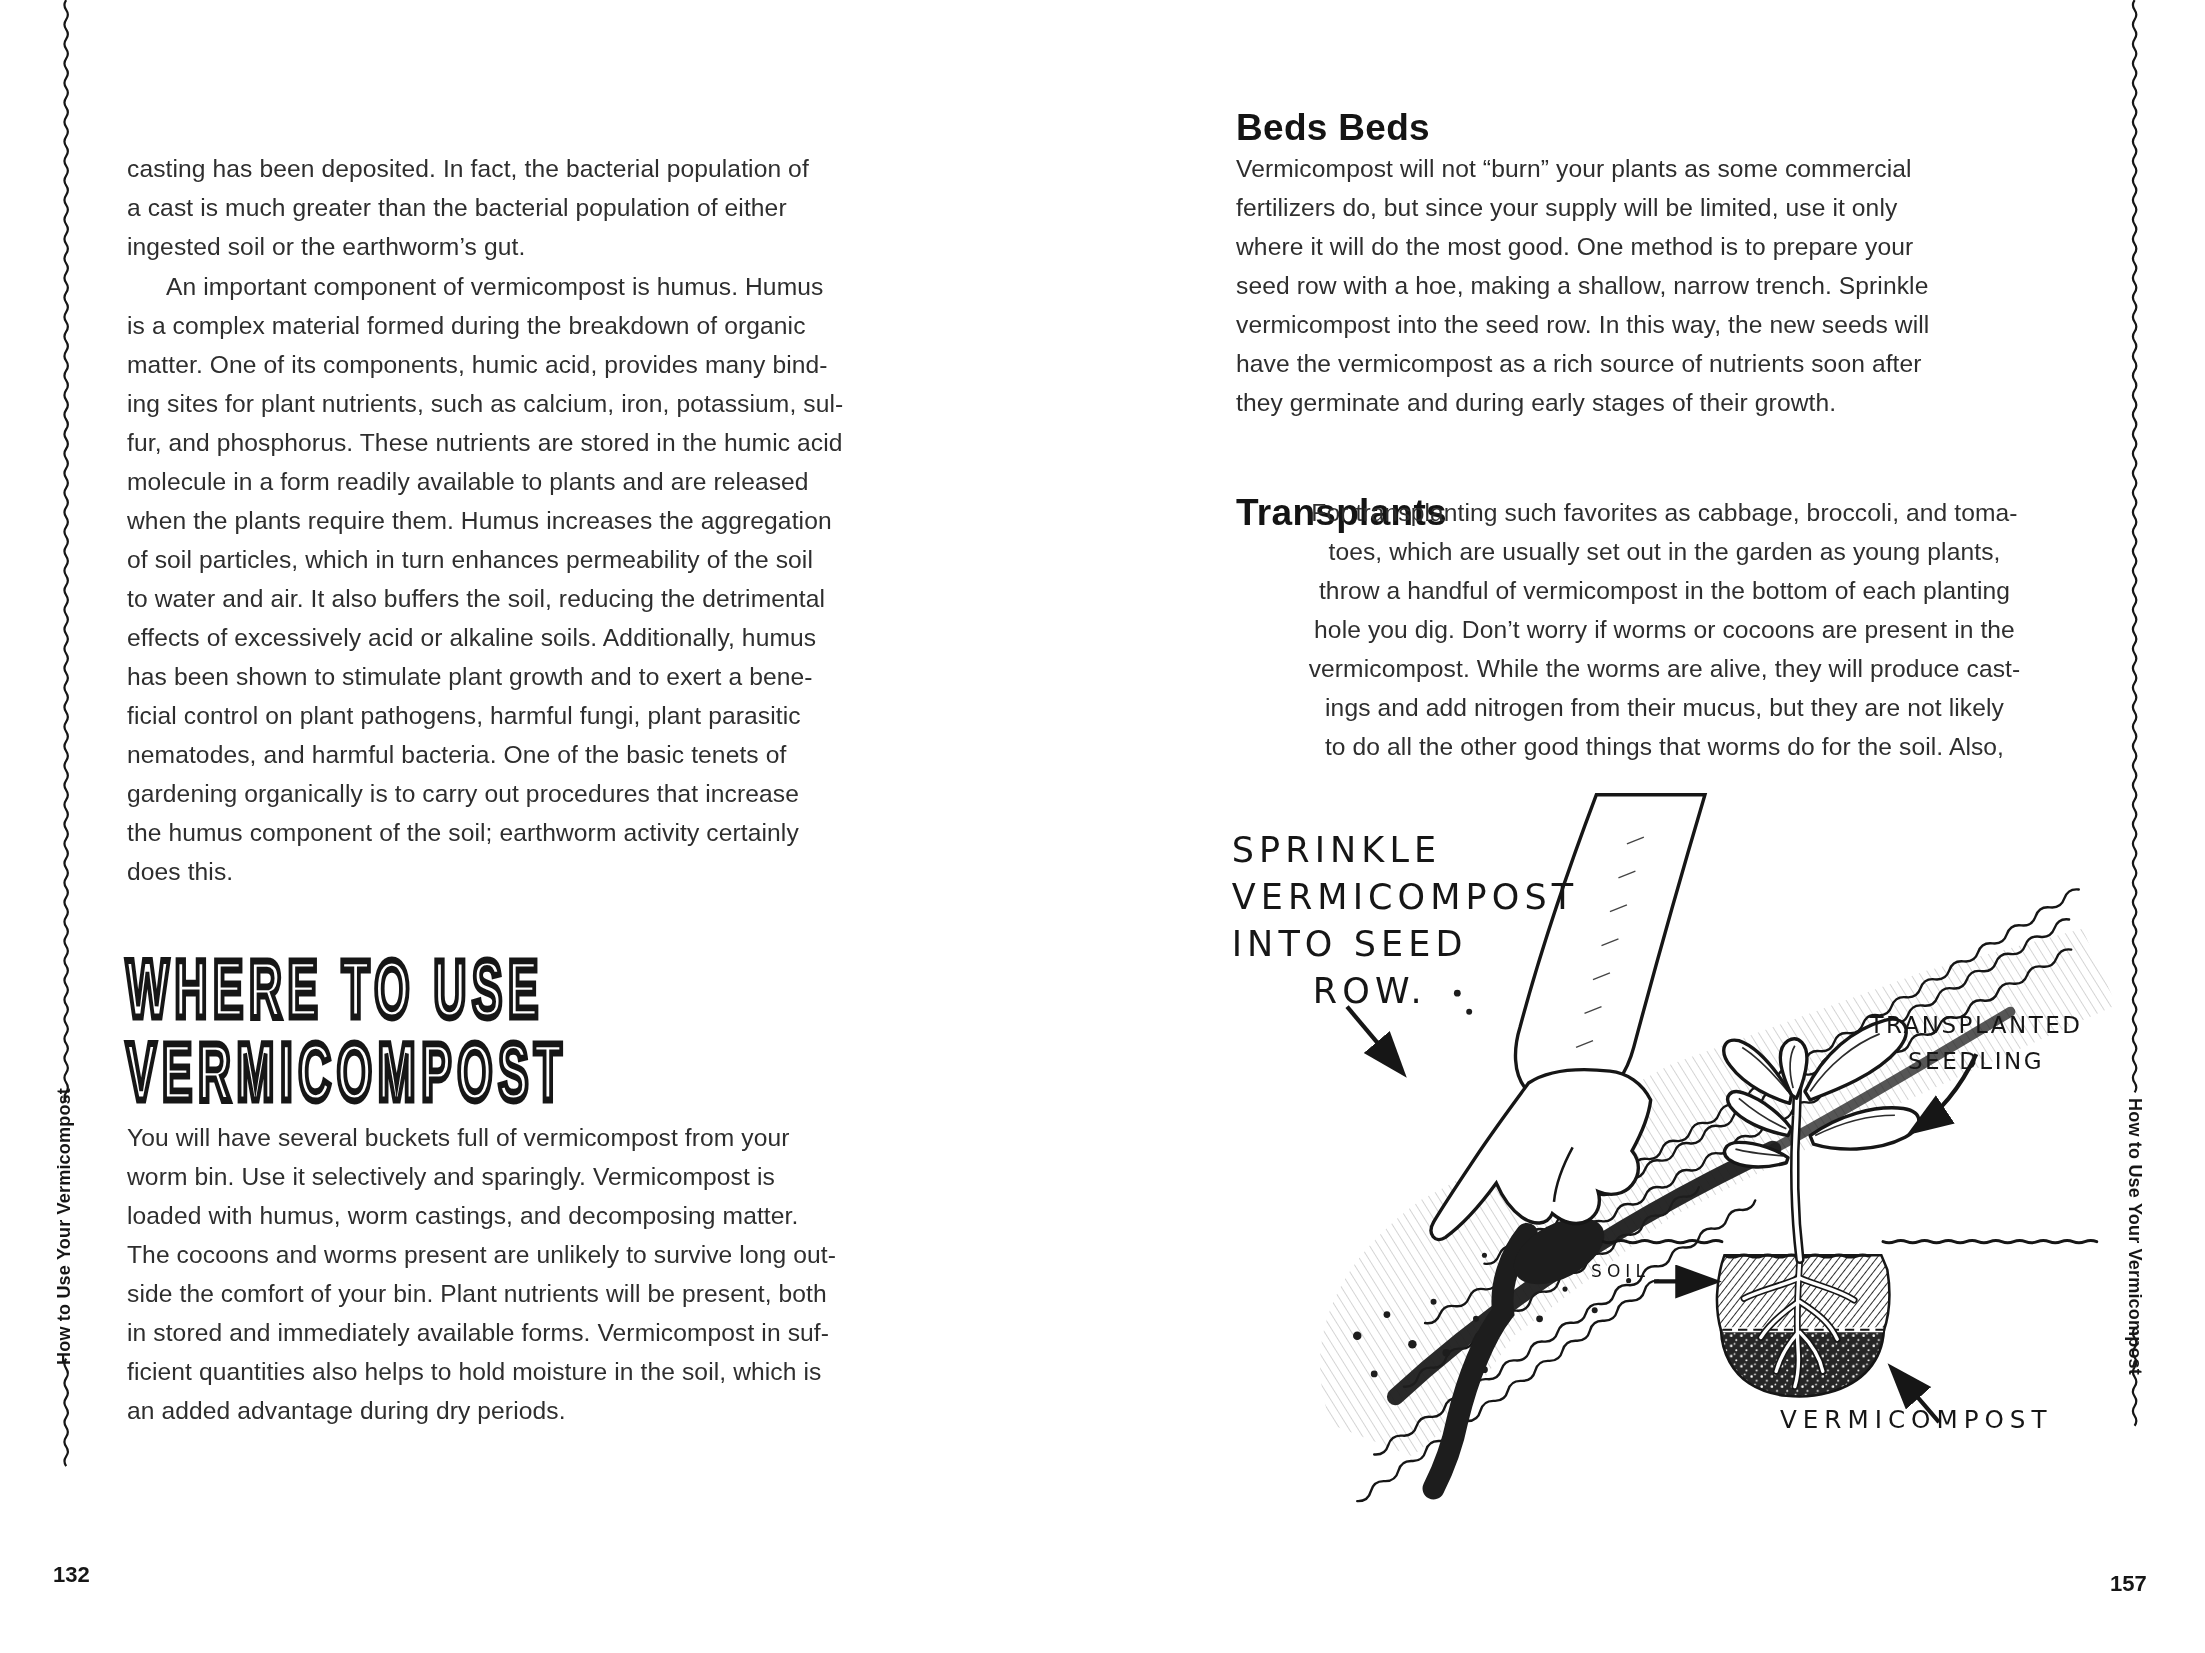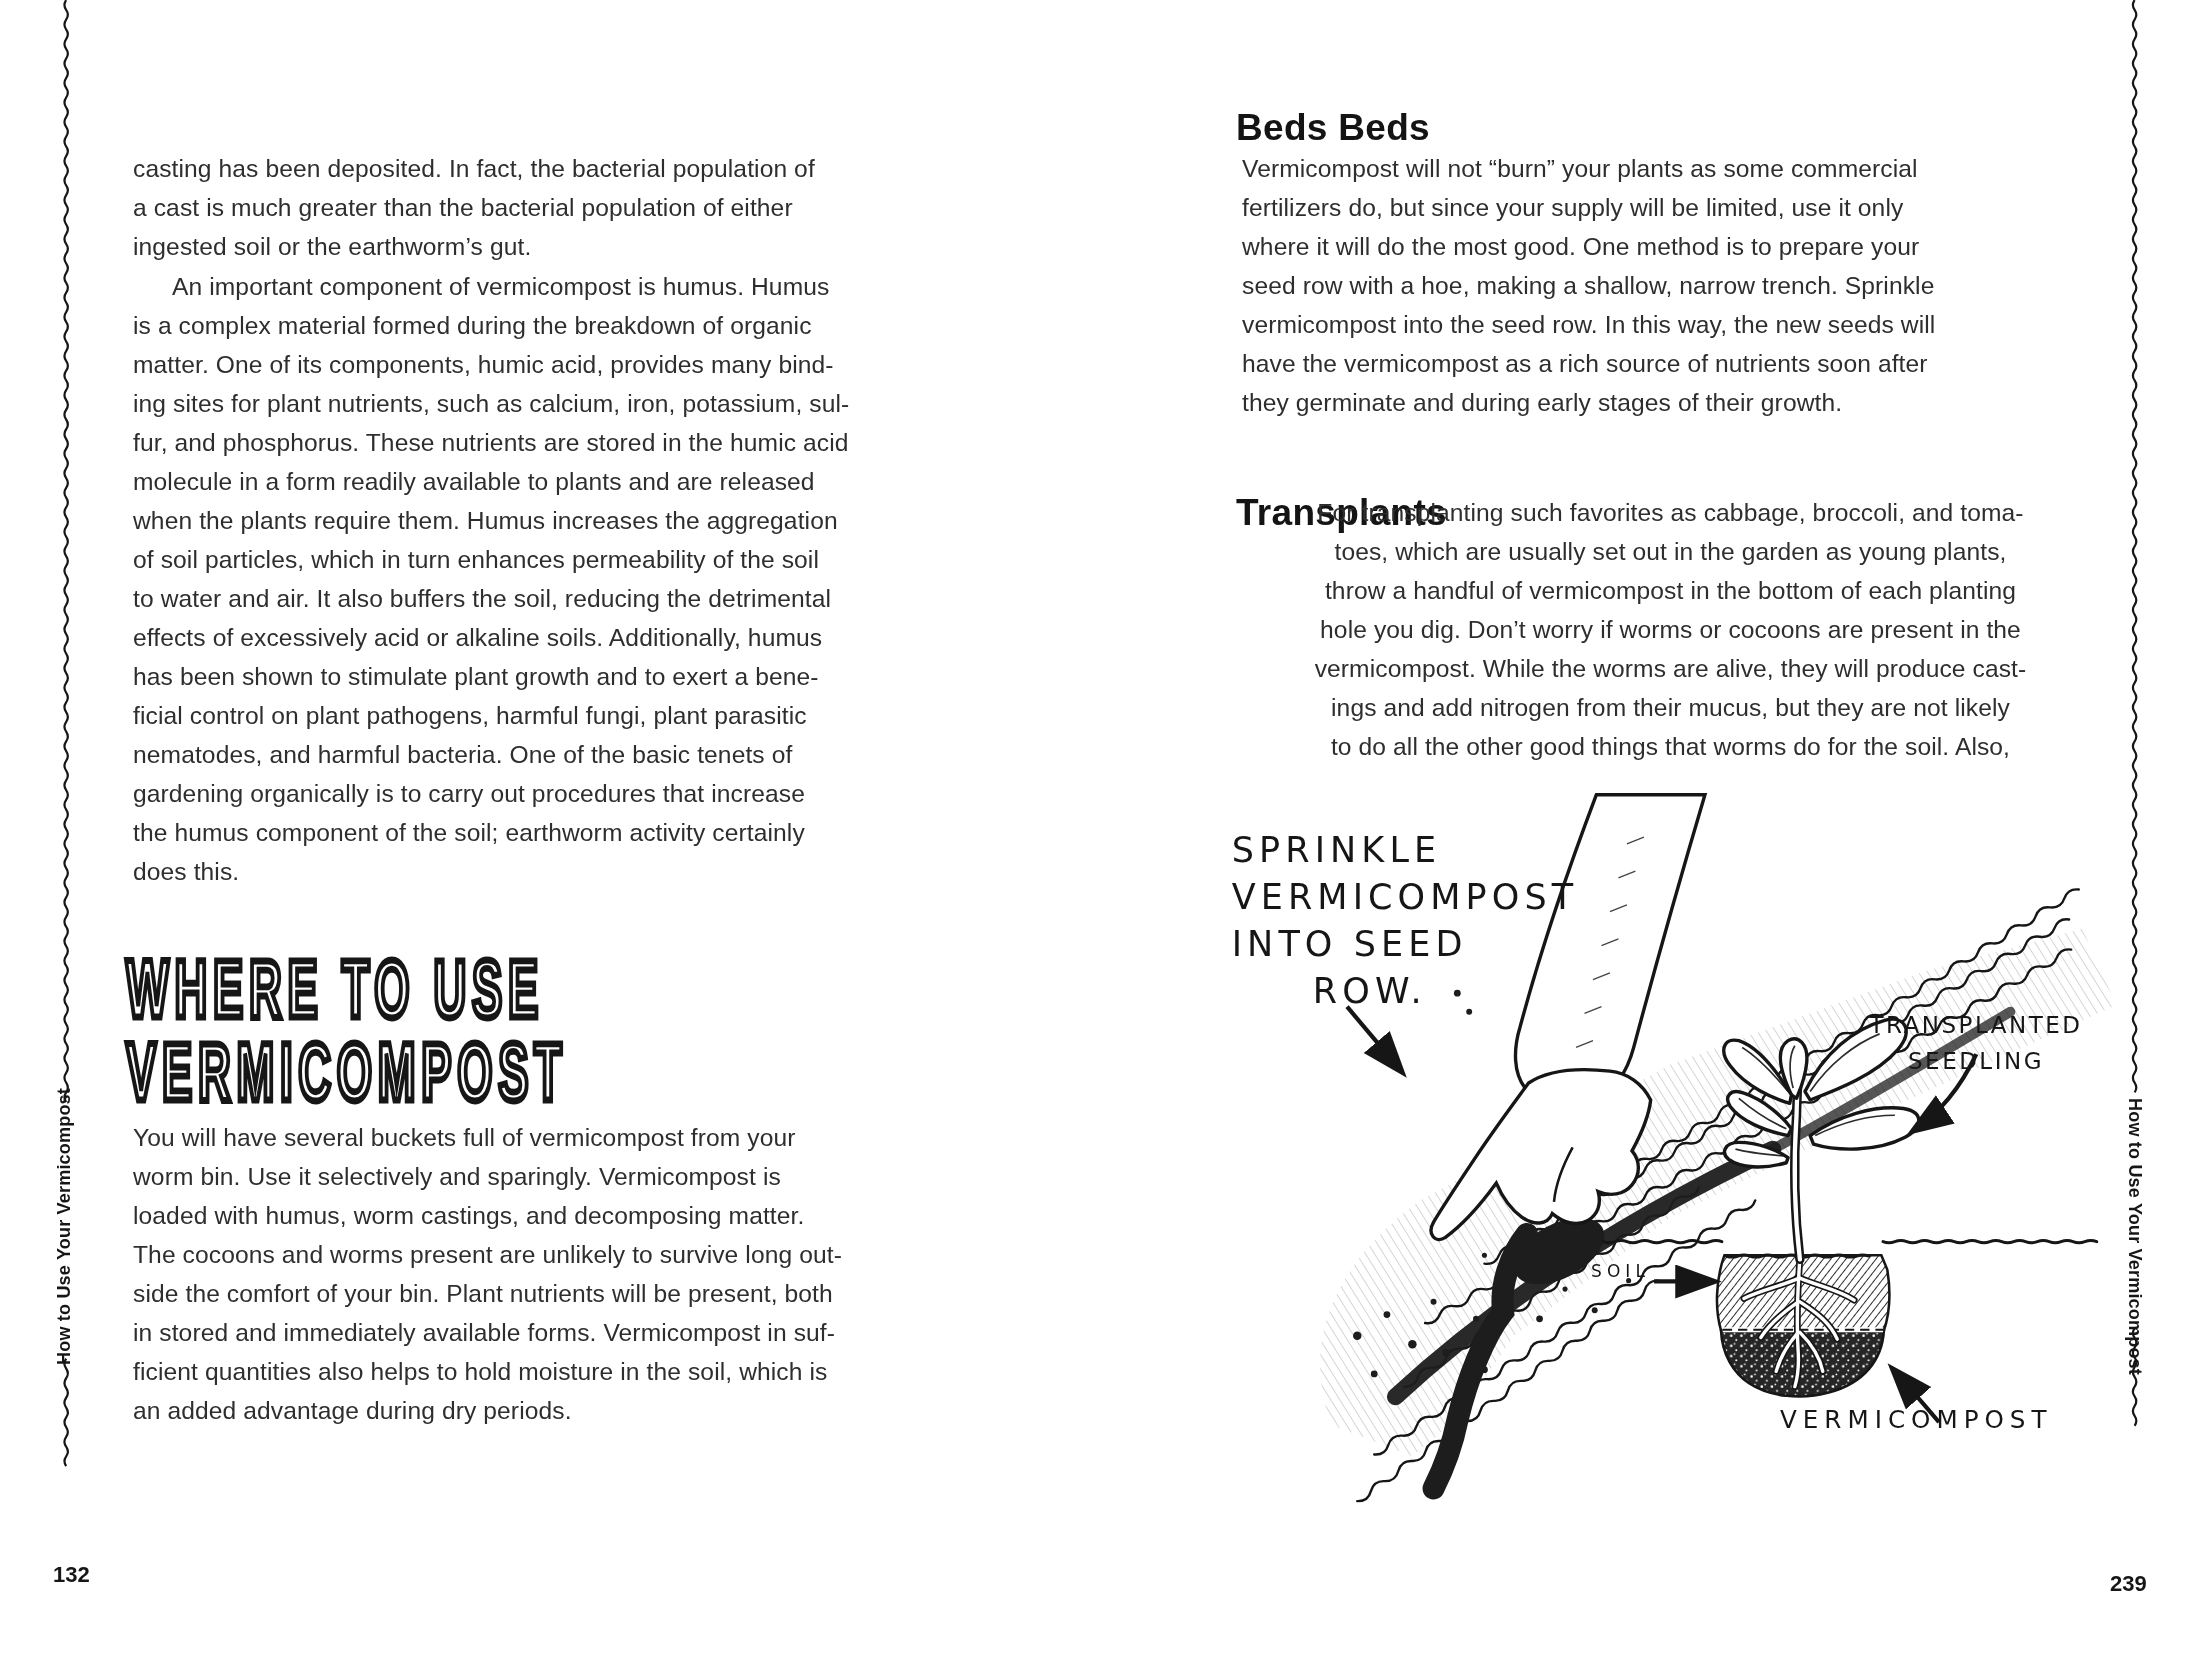--- a/index.html
+++ b/index.html
@@ -1,19 +1,19 @@
 <!DOCTYPE html>
 <html style="font-size:13.6px"><head>
 <meta charset="utf-8">
 <style>
   html,body{margin:0;padding:0;background:#e8e8e8;}
   #page{position:relative;width:2205px;height:1654px;background:#ffffff;overflow:hidden;
         font-family:"Liberation Sans",sans-serif;color:#2d2d2d;}
   .body-text{position:absolute;font:400 24.6px/39px "Liberation Sans",sans-serif;
-             letter-spacing:0.1px;color:#2e2e2e;white-space:pre-line;width:857px;margin-left:6px;}
+             letter-spacing:0.1px;color:#2e2e2e;white-space:pre-line;width:857px;}
   .indent-first{text-indent:39px;}
   .sub-heading{position:absolute;font:700 37px/42px "Liberation Sans",sans-serif;
                color:#141414;letter-spacing:0.3px;}
   .display-heading{position:absolute;left:126px;top:948px;}
   .display-line{font:700 81px/83px "Liberation Sans",sans-serif;letter-spacing:10.2px;
                 white-space:nowrap;transform:scaleX(.56);transform-origin:0 0;color:#161616;}
   @supports (-webkit-text-stroke: 2px #000){
     .display-line{color:#fff;-webkit-text-stroke:6.8px #161616;}
   }
   .sidebar-vert{position:absolute;font:700 18px "Liberation Sans",sans-serif;color:#161616;
@@ -233,21 +233,21 @@
 INTO SEED
      ROW.</div>
       <div class="hand-label" id="label-transplanted">TRANSPLANTED
 SEEDLING</div>
       <div class="hand-label" id="label-soil">SOIL</div>
       <div class="hand-label" id="label-vermicompost">VERMICOMPOST</div>
     </div>
 
     <div class="sidebar-vert sidebar-right">How to Use Your Vermicompost</div>
 
-    <div class="page-number" id="pn-right">239</div>
+    <div class="page-number" id="pn-right">157</div>
   </div>
 
   <svg id="edge-decor" width="2205" height="1654" viewBox="0 0 2600 1950">
     <g id="wave-left" stroke="#161616" stroke-width="2.6" fill="none">
         <path d="M78,0 Q74.0,5.8 78.0,11.5 Q82.0,17.3 78.0,23.0 Q74.0,28.8 78.0,34.5 Q82.0,40.3 78.0,46.0 Q74.0,51.8 78.0,57.5 Q82.0,63.3 78.0,69.0 Q74.0,74.8 78.0,80.5 Q82.0,86.3 78.0,92.0 Q74.0,97.8 78.0,103.5 Q82.0,109.3 78.0,115.0 Q74.0,120.8 78.0,126.5 Q82.0,132.3 78.0,138.0 Q74.0,143.8 78.0,149.5 Q82.0,155.3 78.0,161.0 Q74.0,166.8 78.0,172.5 Q82.0,178.3 78.0,184.0 Q74.0,189.8 78.0,195.5 Q82.0,201.3 78.0,207.0 Q74.0,212.8 78.0,218.5 Q82.0,224.3 78.0,230.0 Q74.0,235.8 78.0,241.5 Q82.0,247.3 78.0,253.0 Q74.0,258.8 78.0,264.5 Q82.0,270.3 78.0,276.0 Q74.0,281.8 78.0,287.5 Q82.0,293.3 78.0,299.0 Q74.0,304.8 78.0,310.5 Q82.0,316.3 78.0,322.0 Q74.0,327.8 78.0,333.5 Q82.0,339.3 78.0,345.0 Q74.0,350.8 78.0,356.5 Q82.0,362.3 78.0,368.0 Q74.0,373.8 78.0,379.5 Q82.0,385.3 78.0,391.0 Q74.0,396.8 78.0,402.5 Q82.0,408.3 78.0,414.0 Q74.0,419.8 78.0,425.5 Q82.0,431.3 78.0,437.0 Q74.0,442.8 78.0,448.5 Q82.0,454.3 78.0,460.0 Q74.0,465.8 78.0,471.5 Q82.0,477.3 78.0,483.0 Q74.0,488.8 78.0,494.5 Q82.0,500.3 78.0,506.0 Q74.0,511.8 78.0,517.5 Q82.0,523.3 78.0,529.0 Q74.0,534.8 78.0,540.5 Q82.0,546.3 78.0,552.0 Q74.0,557.8 78.0,563.5 Q82.0,569.3 78.0,575.0 Q74.0,580.8 78.0,586.5 Q82.0,592.3 78.0,598.0 Q74.0,603.8 78.0,609.5 Q82.0,615.3 78.0,621.0 Q74.0,626.8 78.0,632.5 Q82.0,638.3 78.0,644.0 Q74.0,649.8 78.0,655.5 Q82.0,661.3 78.0,667.0 Q74.0,672.8 78.0,678.5 Q82.0,684.3 78.0,690.0 Q74.0,695.8 78.0,701.5 Q82.0,707.3 78.0,713.0 Q74.0,718.8 78.0,724.5 Q82.0,730.3 78.0,736.0 Q74.0,741.8 78.0,747.5 Q82.0,753.3 78.0,759.0 Q74.0,764.8 78.0,770.5 Q82.0,776.3 78.0,782.0 Q74.0,787.8 78.0,793.5 Q82.0,799.3 78.0,805.0 Q74.0,810.8 78.0,816.5 Q82.0,822.3 78.0,828.0 Q74.0,833.8 78.0,839.5 Q82.0,845.3 78.0,851.0 Q74.0,856.8 78.0,862.5 Q82.0,868.3 78.0,874.0 Q74.0,879.8 78.0,885.5 Q82.0,891.3 78.0,897.0 Q74.0,902.8 78.0,908.5 Q82.0,914.3 78.0,920.0 Q74.0,925.8 78.0,931.5 Q82.0,937.3 78.0,943.0 Q74.0,948.8 78.0,954.5 Q82.0,960.3 78.0,966.0 Q74.0,971.8 78.0,977.5 Q82.0,983.3 78.0,989.0 Q74.0,994.8 78.0,1000.5 Q82.0,1006.3 78.0,1012.0 Q74.0,1017.8 78.0,1023.5 Q82.0,1029.3 78.0,1035.0 Q74.0,1040.8 78.0,1046.5 Q82.0,1052.3 78.0,1058.0 Q74.0,1063.8 78.0,1069.5 Q82.0,1075.3 78.0,1081.0 Q74.0,1086.8 78.0,1092.5 Q82.0,1098.3 78.0,1104.0 Q74.0,1109.8 78.0,1115.5 Q82.0,1121.3 78.0,1127.0 Q74.0,1132.8 78.0,1138.5 Q82.0,1144.3 78.0,1150.0 Q74.0,1155.8 78.0,1161.5 Q82.0,1167.3 78.0,1173.0 Q74.0,1178.8 78.0,1184.5 Q82.0,1190.3 78.0,1196.0 Q74.0,1201.8 78.0,1207.5 Q82.0,1213.3 78.0,1219.0 Q74.0,1224.8 78.0,1230.5 Q82.0,1236.3 78.0,1242.0 Q74.0,1247.8 78.0,1253.5 Q82.0,1259.3 78.0,1265.0 Q74.0,1270.8 78.0,1276.5 Q82.0,1282.3 78.0,1288.0 Q74.0,1293.8 78.0,1299.5"></path>
         <path d="M78,1602 Q74.0,1607.8 78.0,1613.5 Q82.0,1619.3 78.0,1625.0 Q74.0,1630.8 78.0,1636.5 Q82.0,1642.3 78.0,1648.0 Q74.0,1653.8 78.0,1659.5 Q82.0,1665.3 78.0,1671.0 Q74.0,1676.8 78.0,1682.5 Q82.0,1688.3 78.0,1694.0 Q74.0,1699.8 78.0,1705.5 Q82.0,1711.3 78.0,1717.0 Q74.0,1722.8 78.0,1728.5"></path>
       </g>
     <g id="wave-right" stroke="#161616" stroke-width="2.6" fill="none">
         <path d="M2517,0 Q2513.0,5.8 2517.0,11.5 Q2521.0,17.3 2517.0,23.0 Q2513.0,28.8 2517.0,34.5 Q2521.0,40.3 2517.0,46.0 Q2513.0,51.8 2517.0,57.5 Q2521.0,63.3 2517.0,69.0 Q2513.0,74.8 2517.0,80.5 Q2521.0,86.3 2517.0,92.0 Q2513.0,97.8 2517.0,103.5 Q2521.0,109.3 2517.0,115.0 Q2513.0,120.8 2517.0,126.5 Q2521.0,132.3 2517.0,138.0 Q2513.0,143.8 2517.0,149.5 Q2521.0,155.3 2517.0,161.0 Q2513.0,166.8 2517.0,172.5 Q2521.0,178.3 2517.0,184.0 Q2513.0,189.8 2517.0,195.5 Q2521.0,201.3 2517.0,207.0 Q2513.0,212.8 2517.0,218.5 Q2521.0,224.3 2517.0,230.0 Q2513.0,235.8 2517.0,241.5 Q2521.0,247.3 2517.0,253.0 Q2513.0,258.8 2517.0,264.5 Q2521.0,270.3 2517.0,276.0 Q2513.0,281.8 2517.0,287.5 Q2521.0,293.3 2517.0,299.0 Q2513.0,304.8 2517.0,310.5 Q2521.0,316.3 2517.0,322.0 Q2513.0,327.8 2517.0,333.5 Q2521.0,339.3 2517.0,345.0 Q2513.0,350.8 2517.0,356.5 Q2521.0,362.3 2517.0,368.0 Q2513.0,373.8 2517.0,379.5 Q2521.0,385.3 2517.0,391.0 Q2513.0,396.8 2517.0,402.5 Q2521.0,408.3 2517.0,414.0 Q2513.0,419.8 2517.0,425.5 Q2521.0,431.3 2517.0,437.0 Q2513.0,442.8 2517.0,448.5 Q2521.0,454.3 2517.0,460.0 Q2513.0,465.8 2517.0,471.5 Q2521.0,477.3 2517.0,483.0 Q2513.0,488.8 2517.0,494.5 Q2521.0,500.3 2517.0,506.0 Q2513.0,511.8 2517.0,517.5 Q2521.0,523.3 2517.0,529.0 Q2513.0,534.8 2517.0,540.5 Q2521.0,546.3 2517.0,552.0 Q2513.0,557.8 2517.0,563.5 Q2521.0,569.3 2517.0,575.0 Q2513.0,580.8 2517.0,586.5 Q2521.0,592.3 2517.0,598.0 Q2513.0,603.8 2517.0,609.5 Q2521.0,615.3 2517.0,621.0 Q2513.0,626.8 2517.0,632.5 Q2521.0,638.3 2517.0,644.0 Q2513.0,649.8 2517.0,655.5 Q2521.0,661.3 2517.0,667.0 Q2513.0,672.8 2517.0,678.5 Q2521.0,684.3 2517.0,690.0 Q2513.0,695.8 2517.0,701.5 Q2521.0,707.3 2517.0,713.0 Q2513.0,718.8 2517.0,724.5 Q2521.0,730.3 2517.0,736.0 Q2513.0,741.8 2517.0,747.5 Q2521.0,753.3 2517.0,759.0 Q2513.0,764.8 2517.0,770.5 Q2521.0,776.3 2517.0,782.0 Q2513.0,787.8 2517.0,793.5 Q2521.0,799.3 2517.0,805.0 Q2513.0,810.8 2517.0,816.5 Q2521.0,822.3 2517.0,828.0 Q2513.0,833.8 2517.0,839.5 Q2521.0,845.3 2517.0,851.0 Q2513.0,856.8 2517.0,862.5 Q2521.0,868.3 2517.0,874.0 Q2513.0,879.8 2517.0,885.5 Q2521.0,891.3 2517.0,897.0 Q2513.0,902.8 2517.0,908.5 Q2521.0,914.3 2517.0,920.0 Q2513.0,925.8 2517.0,931.5 Q2521.0,937.3 2517.0,943.0 Q2513.0,948.8 2517.0,954.5 Q2521.0,960.3 2517.0,966.0 Q2513.0,971.8 2517.0,977.5 Q2521.0,983.3 2517.0,989.0 Q2513.0,994.8 2517.0,1000.5 Q2521.0,1006.3 2517.0,1012.0 Q2513.0,1017.8 2517.0,1023.5 Q2521.0,1029.3 2517.0,1035.0 Q2513.0,1040.8 2517.0,1046.5 Q2521.0,1052.3 2517.0,1058.0 Q2513.0,1063.8 2517.0,1069.5 Q2521.0,1075.3 2517.0,1081.0 Q2513.0,1086.8 2517.0,1092.5 Q2521.0,1098.3 2517.0,1104.0 Q2513.0,1109.8 2517.0,1115.5 Q2521.0,1121.3 2517.0,1127.0 Q2513.0,1132.8 2517.0,1138.5 Q2521.0,1144.3 2517.0,1150.0 Q2513.0,1155.8 2517.0,1161.5 Q2521.0,1167.3 2517.0,1173.0 Q2513.0,1178.8 2517.0,1184.5 Q2521.0,1190.3 2517.0,1196.0 Q2513.0,1201.8 2517.0,1207.5 Q2521.0,1213.3 2517.0,1219.0 Q2513.0,1224.8 2517.0,1230.5 Q2521.0,1236.3 2517.0,1242.0 Q2513.0,1247.8 2517.0,1253.5 Q2521.0,1259.3 2517.0,1265.0 Q2513.0,1270.8 2517.0,1276.5 Q2521.0,1282.3 2517.0,1288.0"></path>
         <path d="M2517,1566 Q2513.0,1571.8 2517.0,1577.5 Q2521.0,1583.3 2517.0,1589.0 Q2513.0,1594.8 2517.0,1600.5 Q2521.0,1606.3 2517.0,1612.0 Q2513.0,1617.8 2517.0,1623.5 Q2521.0,1629.3 2517.0,1635.0 Q2513.0,1640.8 2517.0,1646.5 Q2521.0,1652.3 2517.0,1658.0 Q2513.0,1663.8 2517.0,1669.5 Q2521.0,1675.3 2517.0,1681.0"></path>

